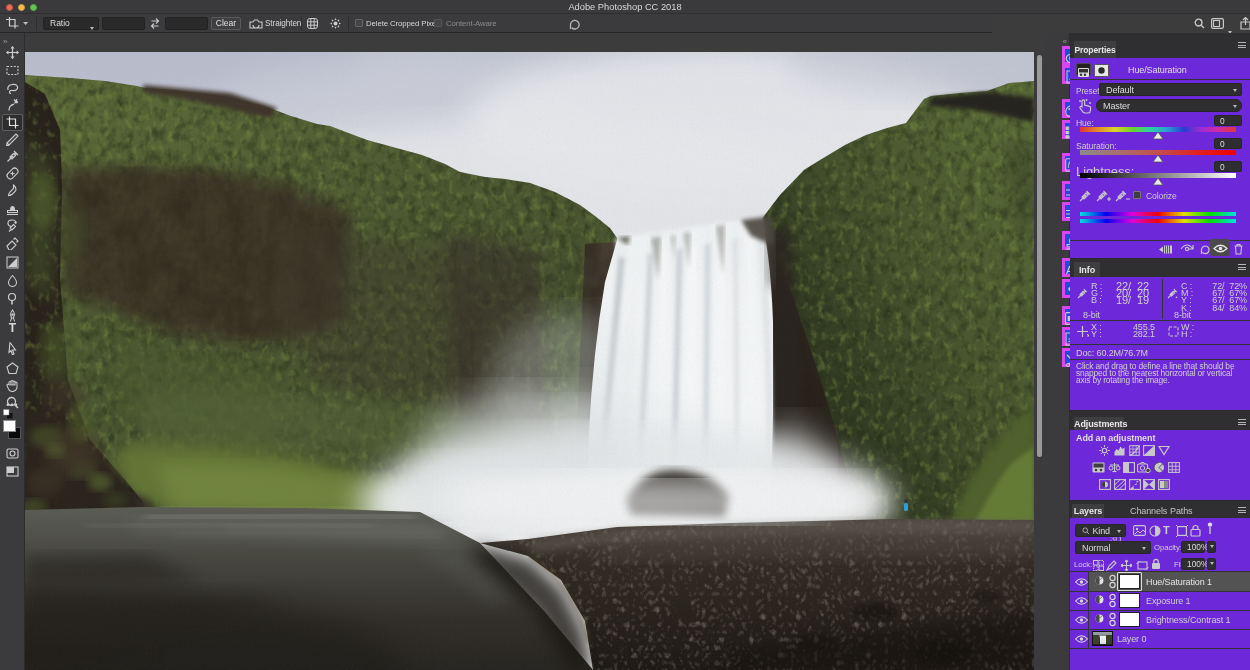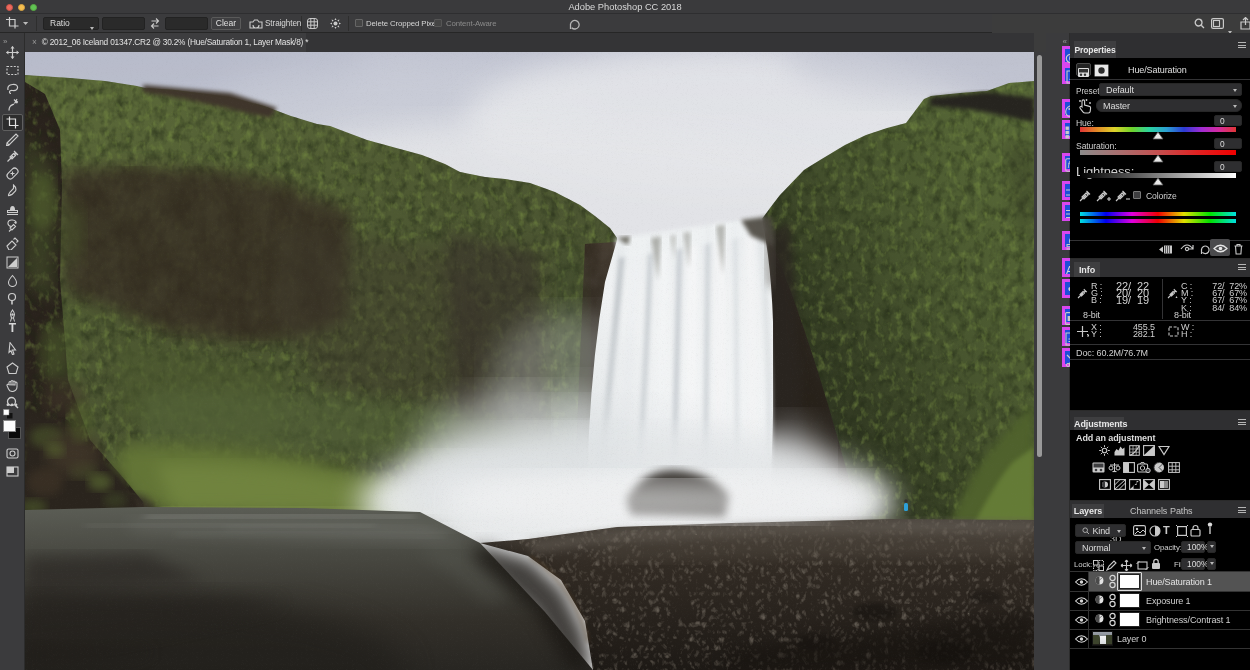--- a/index.html
+++ b/index.html
@@ -24,21 +24,21 @@
 #doctab{position:absolute;left:0;top:0;height:19px;width:281px;background:#3d3d3f;color:#e3e3e3;font-size:8.3px;letter-spacing:-0.2px;line-height:19px;white-space:nowrap;}
 
 #canvas{left:25px;top:52px;width:1009px;height:618px;background:#ddd;}
 
 #scrollstrip{left:1034px;top:52px;width:12px;height:618px;background:#3b3b3d;}
 #scrollthumb{position:absolute;left:3px;top:3px;width:5px;height:402px;background:#9a9a9a;border-radius:3px;}
 
 #iconstrip{left:1046px;top:33px;width:24px;height:637px;background:#3b3b3d;border-right:1px solid #2c2c2c;}
 .pic{position:absolute;left:16px;width:18px;height:19px;border:3px solid #d946ef;background:#1d4ed8;color:#c9c9c9;font-size:11px;text-align:center;line-height:19px;}
 
-#panels{left:1070px;top:33px;width:180px;height:637px;background:#000000;}
+#panels{left:1070px;top:33px;width:180px;height:637px;background:#6d28d9;}
 .ptabbar{position:absolute;left:0;width:180px;background:#2f2f31;}
 .ptab{position:absolute;top:0;background:#3e3e40;color:#e8e8e8;font-size:9px;font-weight:bold;text-align:center;letter-spacing:-0.1px;}
 .ptxt{position:absolute;font-size:9px;letter-spacing:-0.1px;color:#cfcfcf;}
 .dropdown{position:absolute;height:13px;background:#2e2e30;border:1px solid #272727;border-radius:2px;color:#dcdcdc;font-size:9px;letter-spacing:-0.1px;line-height:12px;padding-left:6px;}
 .dd-arrow{position:absolute;right:4px;top:1px;color:#bbb;font-size:8px;}
 .valbox{position:absolute;height:11px;background:#2e2e30;border:1px solid #272727;border-radius:2px;color:#dcdcdc;font-size:8.4px;line-height:10px;padding-left:5px;}
 .hline{position:absolute;left:0;width:180px;height:1px;background:#333335;}
 .eye{position:absolute;width:13px;height:8px;}
 .chev{display:inline-block;width:0;height:0;border-left:2.8px solid transparent;border-right:2.8px solid transparent;border-top:3.5px solid #b9b9b9;vertical-align:middle;}
 .menu3{position:absolute;width:8px;height:6px;border-top:1.5px solid #b5b5b5;border-bottom:1.5px solid #b5b5b5;}
@@ -106,23 +106,20 @@
         <rect x="0.6" y="0.6" width="11.8" height="9.8" rx="1.5" fill="none" stroke="#c9c9c9" stroke-width="1.2"></rect>
         <rect x="2.5" y="2.5" width="6" height="6" fill="none" stroke="#c9c9c9" stroke-width="1.1"></rect>
       </svg>
     <div class="abs" style="left:1228px;top:9px;"><span class="chev"></span></div>
     <svg class="abs" style="left:1240px;top:3px" width="11" height="13" viewBox="0 0 11 13">
         <path d="M1 5 h9 v7 H1 z" fill="none" stroke="#c9c9c9" stroke-width="1.2"></path>
         <path d="M5.5 8 V1 M3 3 l2.5-2.5 L8 3" fill="none" stroke="#c9c9c9" stroke-width="1.2"></path>
       </svg>
   </div>
 
-  <div class="abs" id="tabbar">
-    <div id="doctab"><span style="color:#9a9a9a;padding:0 5px 0 7px;">×</span>© 2012_06 Iceland 01347.CR2 @ 30.2% (Hue/Saturation 1, Layer Mask/8) *</div>
-  </div>
 
   <div class="abs" id="toolbar">
     <div class="tool" style="top:0px;font-size:8px;color:#9a9a9a;text-align:left;padding-left:3px;">»</div>
     <div id="tools">
       <svg class="abs" style="left:6px;top:13px" width="13" height="13" viewBox="0 0 13 13">
           <path d="M6.5 0.5 v12 M0.5 6.5 h12" stroke="#cdcdcd" stroke-width="1.2"></path>
           <path d="M6.5 0 l-2 2.4 h4 z M6.5 13 l-2-2.4 h4 z M0 6.5 l2.4-2 v4 z M13 6.5 l-2.4-2 v4 z" fill="#cdcdcd"></path>
         </svg>
       <svg class="abs" style="left:6px;top:31px" width="13" height="13" viewBox="0 0 13 13">
           <rect x="1" y="2.5" width="11" height="8" fill="none" stroke="#cdcdcd" stroke-width="1.1" stroke-dasharray="2 1.4"></rect>
@@ -621,20 +618,21 @@
       </svg>
     <div class="ptxt" style="left:21px;top:291px;line-height:7.2px;font-size:9px;">X :<br>Y :</div>
     <div class="ptxt" style="left:40px;top:291px;line-height:7.2px;font-size:9px;width:45px;text-align:right;">455.5<br>282.1</div>
     <svg class="abs" style="left:97px;top:292px;" width="13" height="13" viewBox="0 0 13 13">
         <rect x="2" y="2" width="9" height="9" fill="none" stroke="#c9c9c9" stroke-width="1.1" stroke-dasharray="3 1.6"></rect>
       </svg>
     <div class="ptxt" style="left:111px;top:291px;line-height:7.2px;font-size:9px;">W :<br>H :</div>
     <div class="hline" style="top:311px;"></div>
     <div class="ptxt" style="left:6px;top:315px;font-size:9px;">Doc: 60.2M/76.7M</div>
     <div class="hline" style="top:326px;"></div>
+    <div class="ptxt" style="left:6px;top:330px;font-size:8.4px;line-height:7.2px;width:172px;letter-spacing:-0.15px;">Click and drag to define a line that should be snapped to the nearest horizontal or vertical axis by rotating the image.</div>
 
     <div class="ptabbar" style="top:377px;height:20px;border-top:1px solid #2a2a2a;"></div>
     <div class="ptab" style="left:4px;top:384px;width:50px;height:13px;line-height:14px;">Adjustments</div>
     <div class="menu3" style="left:168px;top:386px;"></div>
     <div class="ptxt" style="left:6px;top:400px;font-weight:bold;color:#dedede;">Add an adjustment</div>
     <div id="adjrows">
 
       <svg class="abs" style="left:29px;top:412px;" width="11" height="11" viewBox="0 0 11 11">
           <circle cx="5.5" cy="5.5" r="2.3" fill="none" stroke="#c9c9c9" stroke-width="1.1"></circle>
           <path d="M5.5 0.2 v1.8 M5.5 9 v1.8 M0.2 5.5 h1.8 M9 5.5 h1.8 M1.8 1.8 l1.2 1.2 M8 8 l1.2 1.2 M9.2 1.8 L8 3 M3 8 l-1.2 1.2" stroke="#c9c9c9" stroke-width="1"></path>

